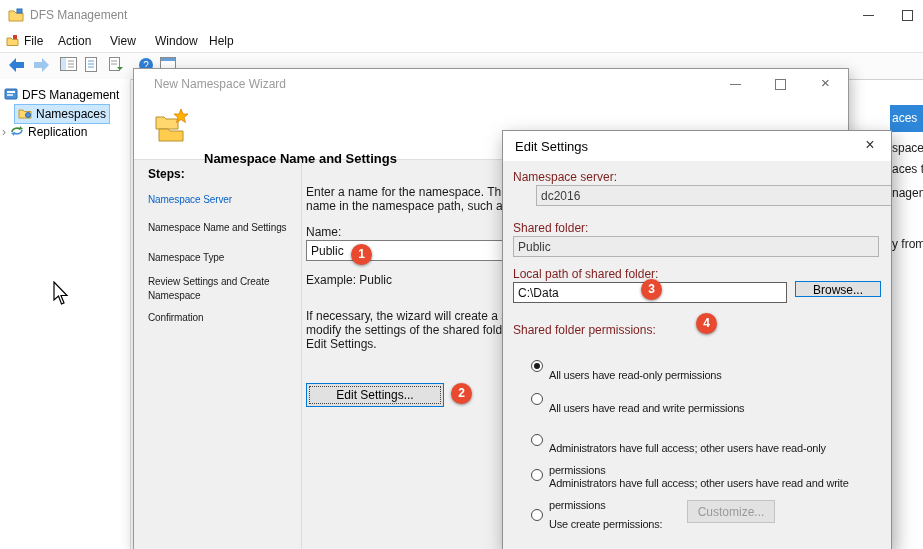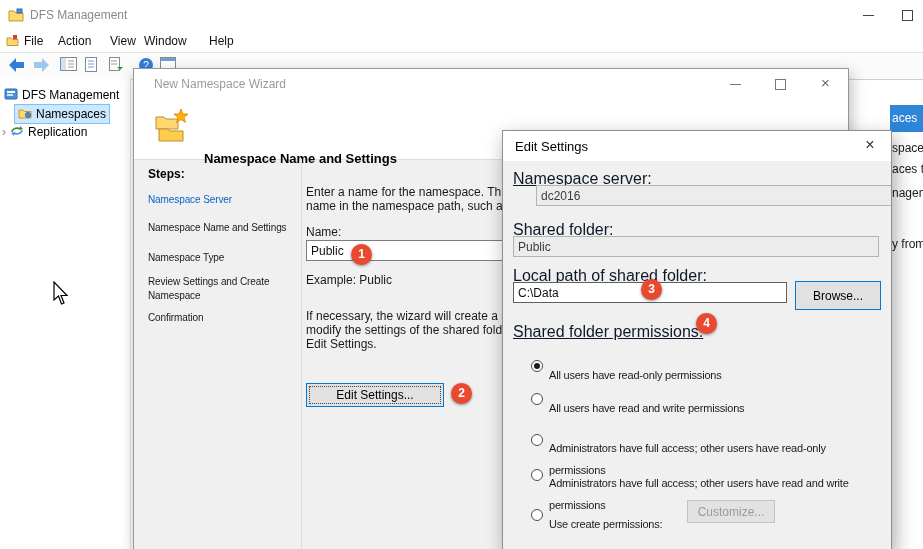--- a/index.html
+++ b/index.html
@@ -61,21 +61,21 @@
   .btn.focused { outline:1px dotted #444; outline-offset:-4px; }
   .btn.disabled { background:#e2e2e2; color:#9a9a9a; border-color:#c3c3c3; }
 
   
   .editdlg { left:502px; top:130px; width:388px; height:419px; background:#f0f0f0;
              border:1px solid #8f8f8f; box-shadow:3px 7px 18px rgba(0,0,0,.35); z-index:20; overflow:hidden; }
   .ed-titlebar { position:absolute; left:0; top:0; width:100%; height:30px; background:#fff; }
   .ed-title { position:absolute; left:12px; top:8px; font-size:13px; color:#000; }
   .ed-close { position:absolute; right:0; top:0; width:42px; height:30px; text-align:center;
               line-height:28px; font-size:16px; color:#333; }
-  .ed-label { position:absolute; font-size:16px; color:#0f172a; white-space:nowrap;text-decoration:underline; }
+  .ed-label { position:absolute; font-size:12px; color:#7f1d1d; white-space:nowrap; }
   .radio { position:absolute; width:12px; height:12px; border:1px solid #4a4a4a; border-radius:50%; background:#fff; box-sizing:border-box; }
   .radio.checked::after { content:""; position:absolute; left:2px; top:2px; width:6px; height:6px;
                           border-radius:50%; background:#1c1c1c; }
   .rlabel { position:absolute; left:46px; width:340px; font-size:11px; letter-spacing:-0.2px;
             line-height:13px; color:#1a1a1a; }
   .rlabel div { white-space:nowrap;margin-top:9px; }
 
   
   .badge { position:absolute; width:21px; height:21px; border-radius:50%; background:#e8492f;
            color:#fff; font-weight:bold; font-size:12px; text-align:center; line-height:21px;
@@ -107,21 +107,21 @@
   <div class="abs menubar">
     <span class="abs" style="left:6px; top:4px;">
       <svg width="13" height="13">
           <path d="M1 4 h4 l1.5 1.5 h5.5 v6 h-11 z" fill="#ffd76e" stroke="#c09a30"></path>
           <rect x="7" y="1" width="4" height="4" fill="#d43f2f"></rect>
         </svg>
     </span>
     <span class="menu-item" style="left:20px;">File</span>
     <span class="menu-item" style="left:54px;">Action</span>
     <span class="menu-item" style="left:106px;">View</span>
-    <span class="menu-item" style="left:140px;">Window</span>
+    <span class="menu-item" style="left:151px;">Window</span>
     <span class="menu-item" style="left:205px;">Help</span>
   </div>
 
   <div class="abs toolbar">
     <span class="tool" style="left:8px;">
       <svg width="18" height="16">
           <path d="M8 1 L1 8 L8 15 L8 11 L16 11 L16 5 L8 5 Z" fill="#2f7fd6"></path>
         </svg>
     </span>
     <span class="tool" style="left:32px;">
@@ -266,21 +266,21 @@
     </div>
 
     <span class="ed-label" style="left:10px; top:39px;">Namespace server:</span>
     <input class="tb ro" style="left: 10px; top: 54px; width: 366px; height: 21px; margin-left: 23px;" readonly="" value="dc2016">
 
     <span class="ed-label" style="left:10px; top:90px;">Shared folder:</span>
     <input class="tb ro" style="left: 10px; top: 105px; width: 366px; height: 21px;" readonly="" value="Public">
 
     <span class="ed-label" style="left:10px; top:136px;">Local path of shared folder:</span>
     <input class="tb" style="left: 10px; top: 151px; width: 274px; height: 21px; border-color: rgb(95, 95, 95);" value="C:\Data">
-    <button class="btn default" style="left:292px; top:150px; width:86px; height:29px;">Browse...</button>
+    <button class="btn default" style="left:292px; top:150px; width:86px; height:16px;">Browse...</button>
 
     <span class="ed-label" style="left:10px; top:192px;">Shared folder permissions:</span>
 
     <span class="radio checked" style="left:28px; top:229px;"></span>
     <div class="rlabel" style="top:229px;">
       <div>All users have read-only permissions</div>
       <div></div>
     </div>
 
     <span class="radio" style="left:28px; top:262px;"></span>

